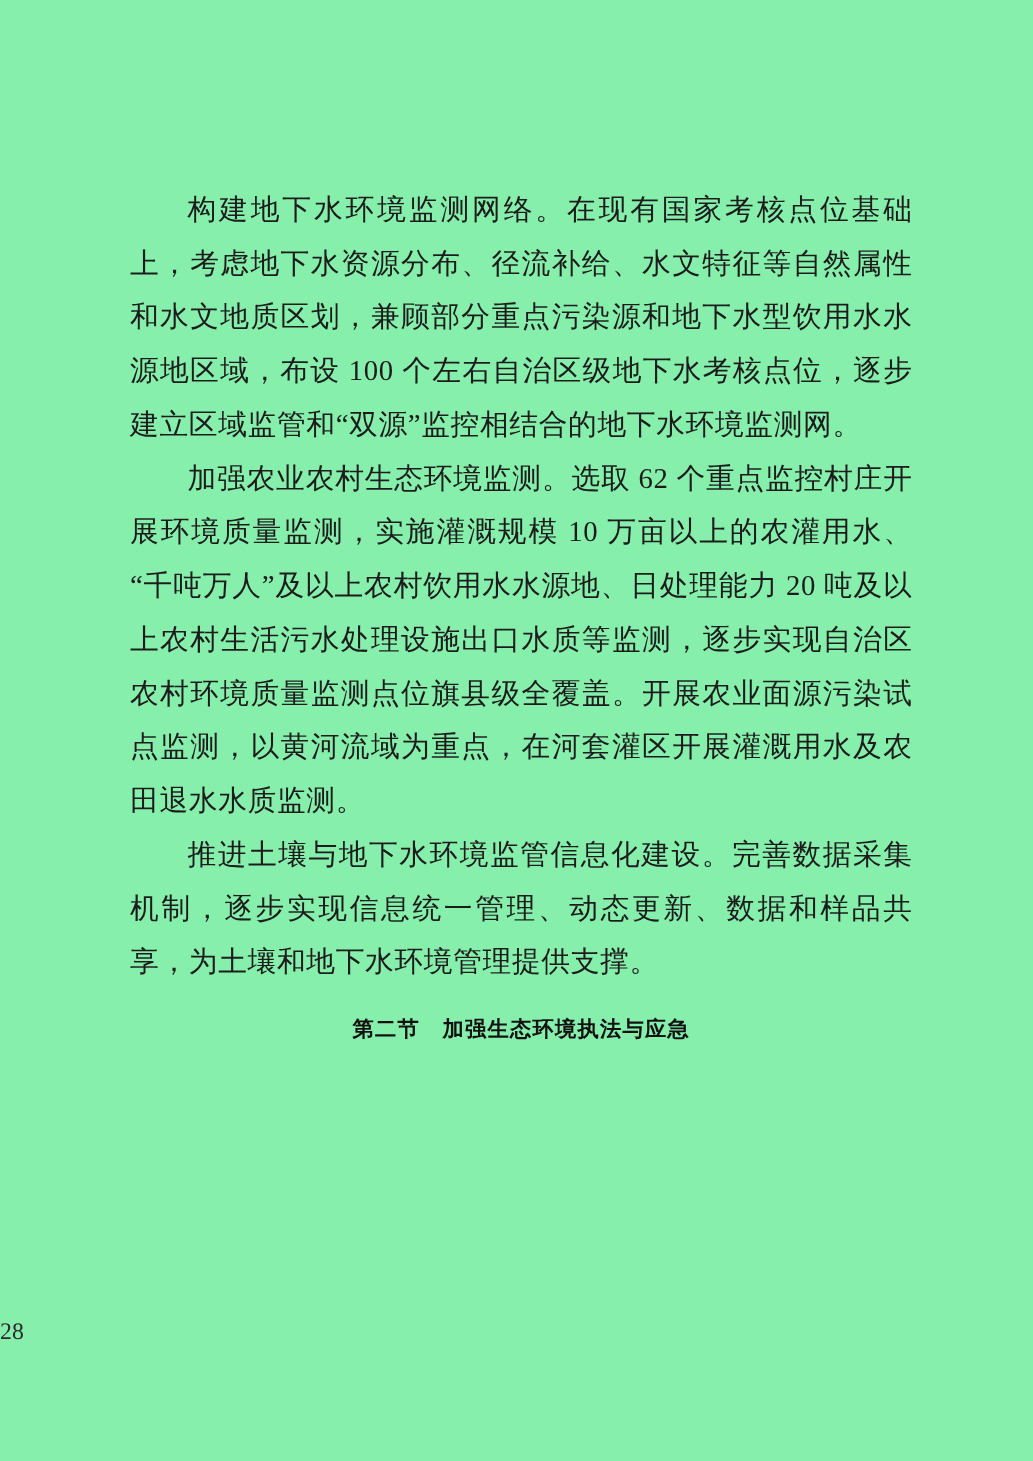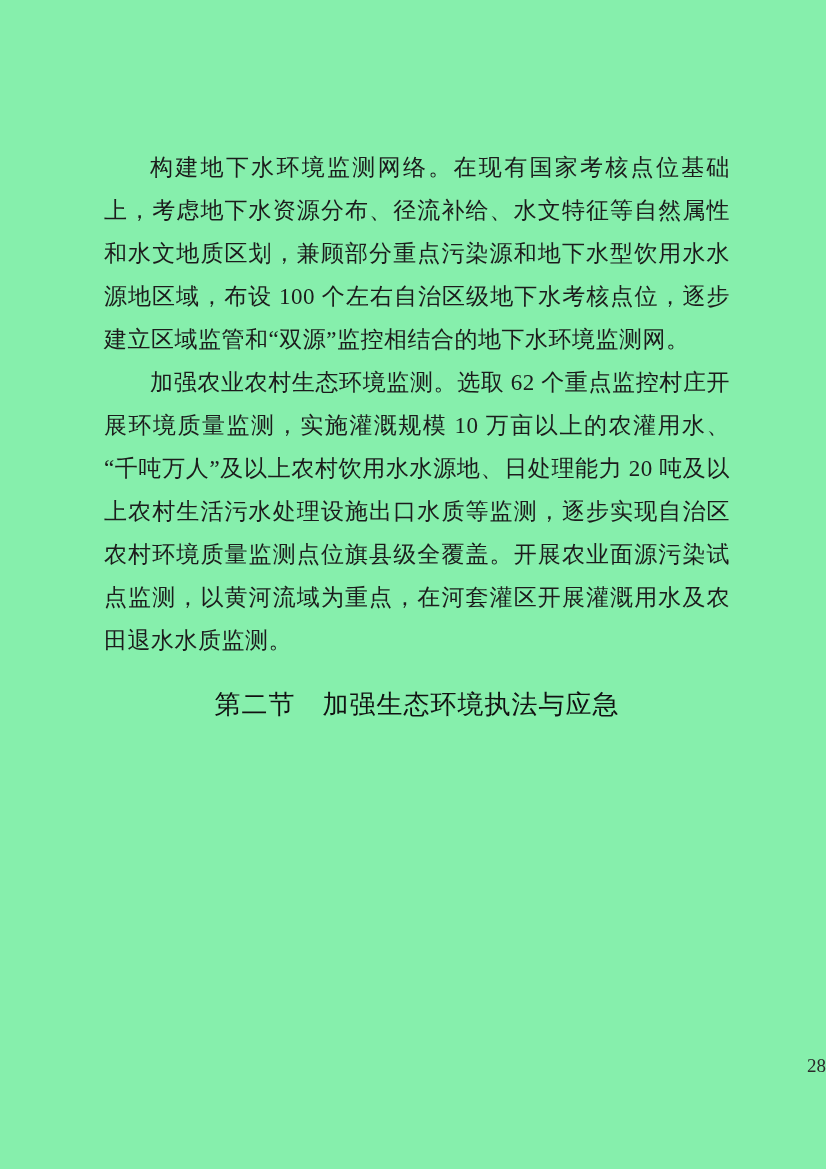--- a/index.html
+++ b/index.html
@@ -27,43 +27,44 @@
     font-size: 23px;
     line-height: 43px;
     text-align: justify;
     text-justify: inter-ideograph;
     text-indent: 2em;
     letter-spacing: 0.5px;
     font-family: "Liberation Serif", serif;
     color: #1c1c1c;
   }
   h2.section-heading {
-    margin: 21px 0 22px 0;
-    font-size: 26px;
+    margin: 11px 0 22px 0;
+    font-size: 17px;
     line-height: 43px;
-    font-weight: normal;
+    font-weight: bold;
     text-align: center;
     letter-spacing: 1px;
     font-family: "Liberation Serif", serif;
     color: #111111;
   }
   .page-number {
     position: absolute;
     left: 0;
     right: 0;
     bottom: 92px;
-    text-align: right;
+    text-align: left;
     font-size: 19px;
     font-family: "Liberation Serif", serif;
     color: #2a2a2a;
   }
 </style>
 </head>
 <body>
 
 <div class="page">
   <div class="content">
     <p class="body-par">构建地下水环境监测网络。在现有国家考核点位基础上，考虑地下水资源分布、径流补给、水文特征等自然属性和水文地质区划，兼顾部分重点污染源和地下水型饮用水水源地区域，布设 100 个左右自治区级地下水考核点位，逐步建立区域监管和“双源”监控相结合的地下水环境监测网。</p>
     <p class="body-par">加强农业农村生态环境监测。选取 62 个重点监控村庄开展环境质量监测，实施灌溉规模 10 万亩以上的农灌用水、“千吨万人”及以上农村饮用水水源地、日处理能力 20 吨及以上农村生活污水处理设施出口水质等监测，逐步实现自治区农村环境质量监测点位旗县级全覆盖。开展农业面源污染试点监测，以黄河流域为重点，在河套灌区开展灌溉用水及农田退水水质监测。</p>
+    <p class="body-par">推进土壤与地下水环境监管信息化建设。完善数据采集机制，逐步实现信息统一管理、动态更新、数据和样品共享，为土壤和地下水环境管理提供支撑。</p>
     <h2 class="section-heading">第二节　加强生态环境执法与应急</h2>
   </div>
   <div class="page-number">28</div>
 </div>
 
 </body></html>

